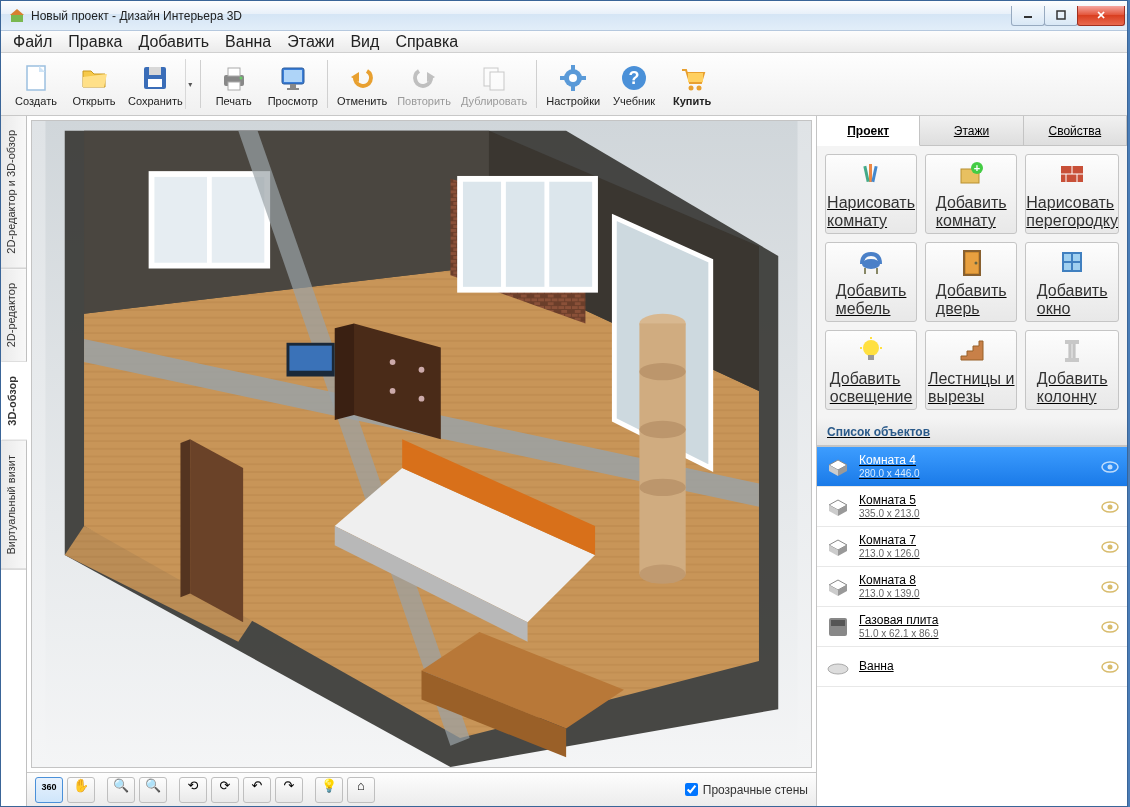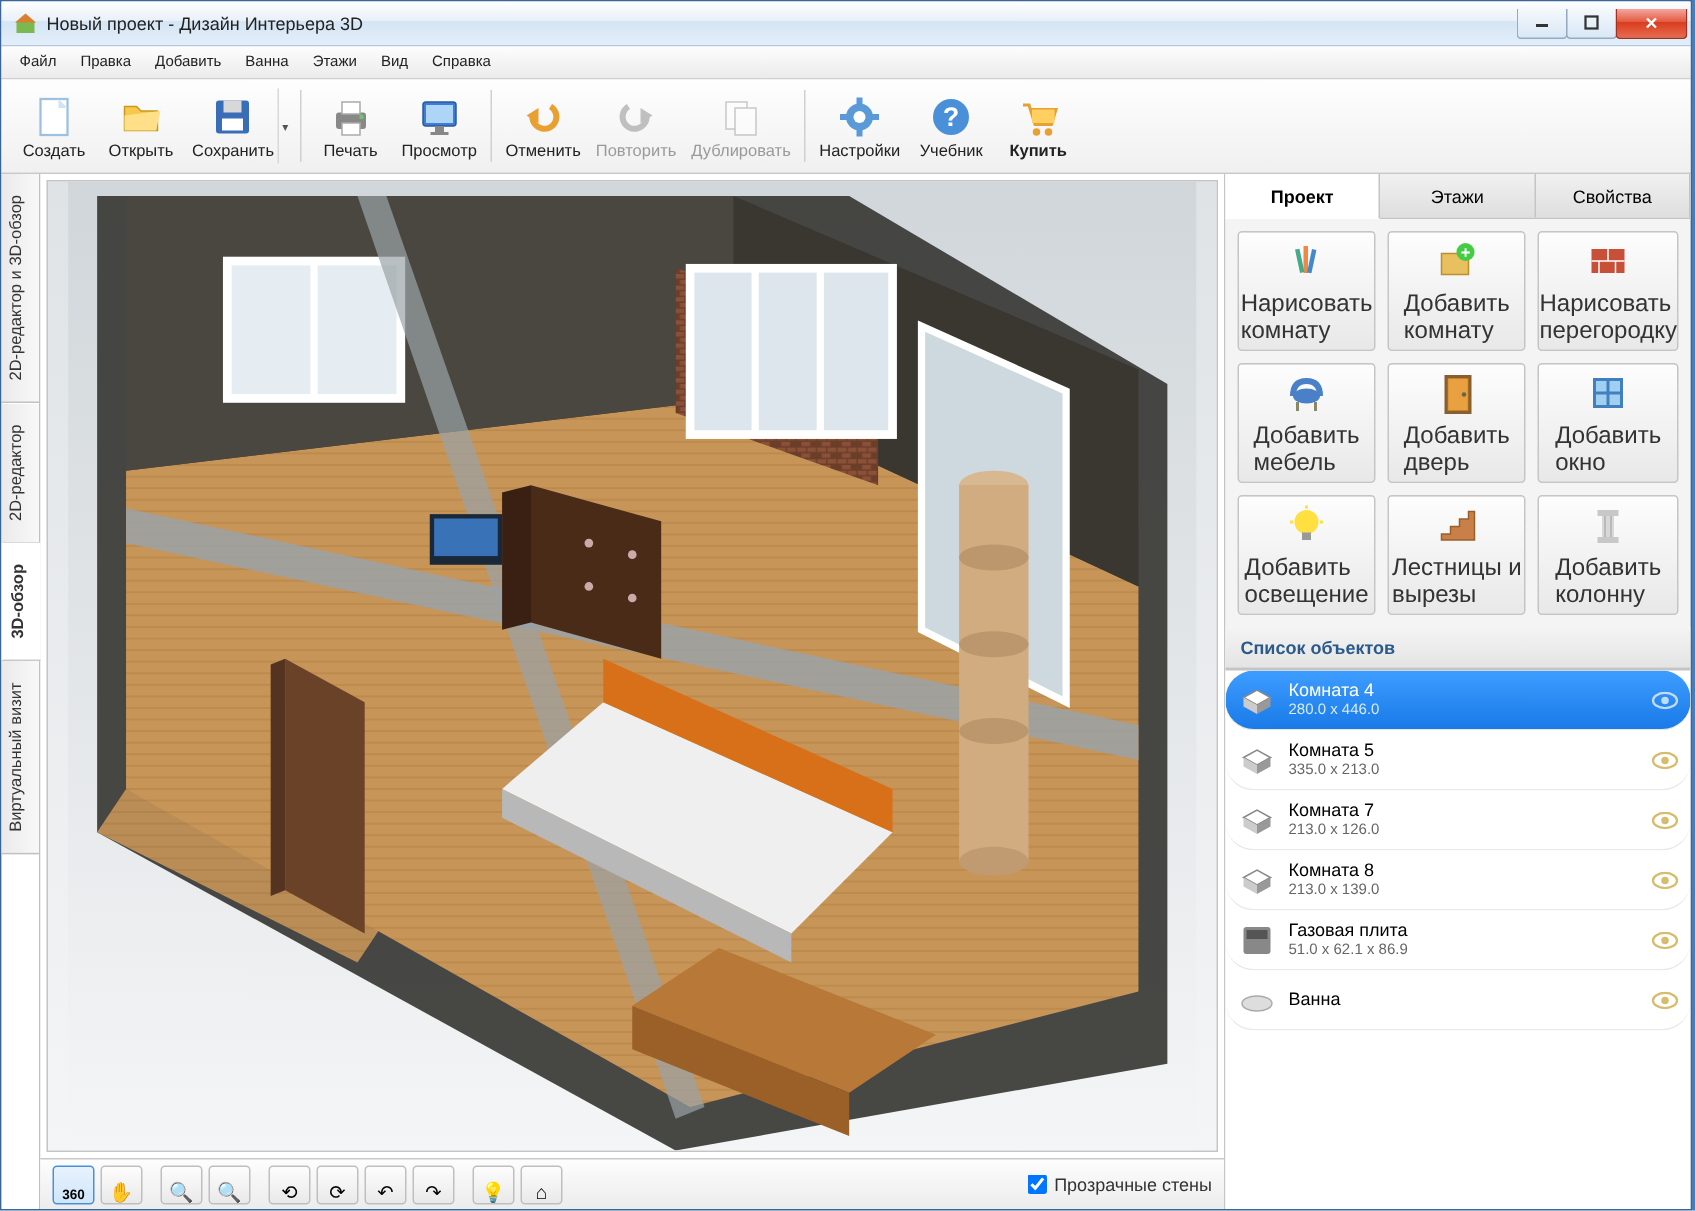--- a/index.html
+++ b/index.html
@@ -5,59 +5,59 @@
 * { margin: 0; padding: 0; box-sizing: border-box; font-family: 'Segoe UI', Tahoma, sans-serif; }
 body { background: #4a7db7; width: 1130px; height: 807px; overflow: hidden; }
 .window { width: 1128px; height: 807px; background: #fff; border: 1px solid #3a6598; display: flex; flex-direction: column; }
 .titlebar { height: 30px; background: linear-gradient(#fefefe, #e8f0f9 45%, #d5e5f5 46%, #e2eef9); display: flex; align-items: center; padding: 0 2px 0 8px; border-bottom: 1px solid #b5c8de; }
 .titlebar .icon { width: 16px; height: 16px; margin-right: 6px; }
 .titlebar .title { font-size: 12px; color: #222; flex: 1; }
 .winbtns { display: flex; gap: 0; }
 .winbtn { width: 34px; height: 20px; border: 1px solid #97aac0; border-radius: 0 0 3px 3px; background: linear-gradient(#f4f8fc, #d9e8f6); border-top: none; display: flex; align-items: center; justify-content: center; font-size: 11px; margin-left: -1px; }
 .winbtn.close { background: linear-gradient(#f5a6a0, #e4593f 45%, #d83c1d 46%, #e96a4f); color: #fff; border-color: #a03020; width: 48px; font-weight: bold; }
 .menubar { height: 22px; background: linear-gradient(#fdfdfd, #ebebeb); border-bottom: 1px solid #d0d0d0; display: flex; align-items: center; padding: 0 4px; }
-.menubar span { font-size: 10px; color: #222; padding: 3px 8px; cursor: default; }
+.menubar span { font-size: 16px; color: #222; padding: 3px 8px; cursor: default; }
 .toolbar { height: 63px; background: linear-gradient(#fefefe, #f0f0f0); border-bottom: 1px solid #c8c8c8; display: flex; align-items: center; padding: 2px 6px; }
 .tbtn { display: flex; flex-direction: column; align-items: center; justify-content: center; min-width: 58px; height: 56px; padding: 2px 4px; border: 1px solid transparent; border-radius: 3px; cursor: default; }
 .tbtn .ticon { width: 32px; height: 32px; display: flex; align-items: center; justify-content: center; }
 .tbtn .tlabel { font-size: 11px; color: #222; margin-top: 1px; }
 .tbtn.disabled .tlabel { color: #9a9a9a; }
 .tbtn.disabled .ticon { opacity: 0.5; }
 .tbtn.bold .tlabel { font-weight: bold; }
 .tsep { width: 1px; height: 48px; background: #d0d0d0; margin: 0 4px; }
 .dropdown-arrow { width: 10px; align-self: stretch; display: flex; align-items: center; justify-content: center; color: #555; font-size: 8px; border-left: 1px solid #d8d8d8; margin-left: 2px; }
 .tbtn.split { flex-direction: row; padding-right: 0; }
 .tbtn.split .main { display: flex; flex-direction: column; align-items: center; }
 .workspace { flex: 1; display: flex; overflow: hidden; }
 .leftbar { width: 26px; background: #fff; border-right: 1px solid #c0c0c0; display: flex; flex-direction: column; }
 .vtab { flex: 0 0 auto; writing-mode: vertical-rl; transform: rotate(180deg); padding: 14px 4px; font-size: 11px; text-align: center; border-top: 1px solid #c0c0c0; background: linear-gradient(90deg, #f8f8f8, #eaeaea); cursor: default; color: #333; }
 .vtab.active { background: #fff; font-weight: bold; border-right: 1px solid #fff; margin-right: -1px; }
 .center { flex: 1; display: flex; flex-direction: column; background: #fff; border-right: 1px solid #c4c4c4; }
 .viewport { flex: 1; background: linear-gradient(#dfe3e6, #f4f5f6); position: relative; overflow: hidden; margin: 4px; border: 1px solid #c4c4c4; }
 .viewport svg { width: 100%; height: 100%; display: block; }
 .bottombar { height: 34px; background: linear-gradient(#fdfdfd, #ececec); border-top: 1px solid #c8c8c8; display: flex; align-items: center; padding: 0 8px; }
-.mini { width: 28px; height: 26px; border: 1px solid #bfbfbf; border-radius: 3px; background: linear-gradient(#fdfdfd, #e9e9e9); display: flex; align-items: flex-end; justify-content: center; margin-right: 4px; font-size: 13px; }
+.mini { width: 28px; height: 26px; border: 1px solid #bfbfbf; border-radius: 3px; background: linear-gradient(#fdfdfd, #e9e9e9); display: flex; align-items: flex-start; justify-content: center; margin-right: 4px; font-size: 13px; }
 .mini.active { border-color: #4a90d9; background: linear-gradient(#e8f2fd, #cfe6fb); }
 .minisep { width: 8px; }
 .chk { margin-left: auto; display: flex; align-items: center; font-size: 12px; color: #333; }
 .chk input { margin-right: 5px; }
-.rightpanel { width: 310px; background: #f4f4f4; display: flex; flex-direction: column; }
+.rightpanel { width: 310px; background: #f4f4f4; display: flex; flex-direction: column; text-decoration: underline; }
 .rtabs { height: 30px; display: flex; background: linear-gradient(#f6f6f6, #e4e4e4); border-bottom: 1px solid #c4c4c4; }
 .rtab { flex: 1; display: flex; align-items: center; justify-content: center; font-size: 12px; border-right: 1px solid #c4c4c4; background: linear-gradient(#f1f1f1, #dedede); cursor: default; }
 .rtab.active { background: #fff; font-weight: bold; border-bottom: 1px solid #fff; margin-bottom: -1px; }
 .section-header { height: 28px; background: linear-gradient(#f4f4f4, #e4e4e4); border-bottom: 1px solid #c4c4c4; display: flex; align-items: center; padding: 0 10px; font-size: 12px; font-weight: bold; color: #2a5a8a; }
 .design-grid { padding: 8px; display: grid; grid-template-columns: repeat(3, 1fr); gap: 8px; }
 .dcard { height: 80px; background: linear-gradient(#fdfdfd, #e8e8e8); border: 1px solid #c5c5c5; border-radius: 3px; display: flex; flex-direction: column; align-items: center; justify-content: center; cursor: default; }
 .dcard .dicon { width: 32px; height: 32px; display: flex; align-items: center; justify-content: center; }
 .dcard .dlabel { font-size: 16px; text-align: left; margin-top: 4px; color: #333; line-height: 1.15; white-space: pre-line; }
 .objlist { flex: 1; overflow-y: auto; background: #fff; border-top: 1px solid #c4c4c4; }
 .objlist::-webkit-scrollbar { width: 16px; }
 .objlist::-webkit-scrollbar-track { background: #f0f0f0; border-left: 1px solid #d4d4d4; }
 .objlist::-webkit-scrollbar-thumb { background: linear-gradient(90deg, #e6e6e6, #cfcfcf); border: 1px solid #b4b4b4; border-radius: 2px; }
-.orow { height: 40px; display: flex; align-items: center; padding: 0 8px; border-bottom: 1px solid #e8e8e8; cursor: default; border-radius: 19px; }
+.orow { height: 40px; display: flex; align-items: center; padding: 0 8px; border-bottom: 1px solid #e8e8e8; cursor: default; }
 .orow.selected { background: linear-gradient(#3d9dff, #1a7ae8); color: #fff; }
 .orow .oicon { width: 26px; height: 26px; margin-right: 8px; display: flex; align-items: center; justify-content: center; }
 .orow .otext { flex: 1; display: flex; flex-direction: column; line-height: 1.15; }
 .orow .oname { font-size: 12px; }
 .orow .odim { font-size: 10px; color: #666; }
 .orow.selected .odim { color: #d8ecff; }
 .orow .eye { width: 18px; height: 12px; opacity: 0.7; }
 </style>
 </head>
 <body>

